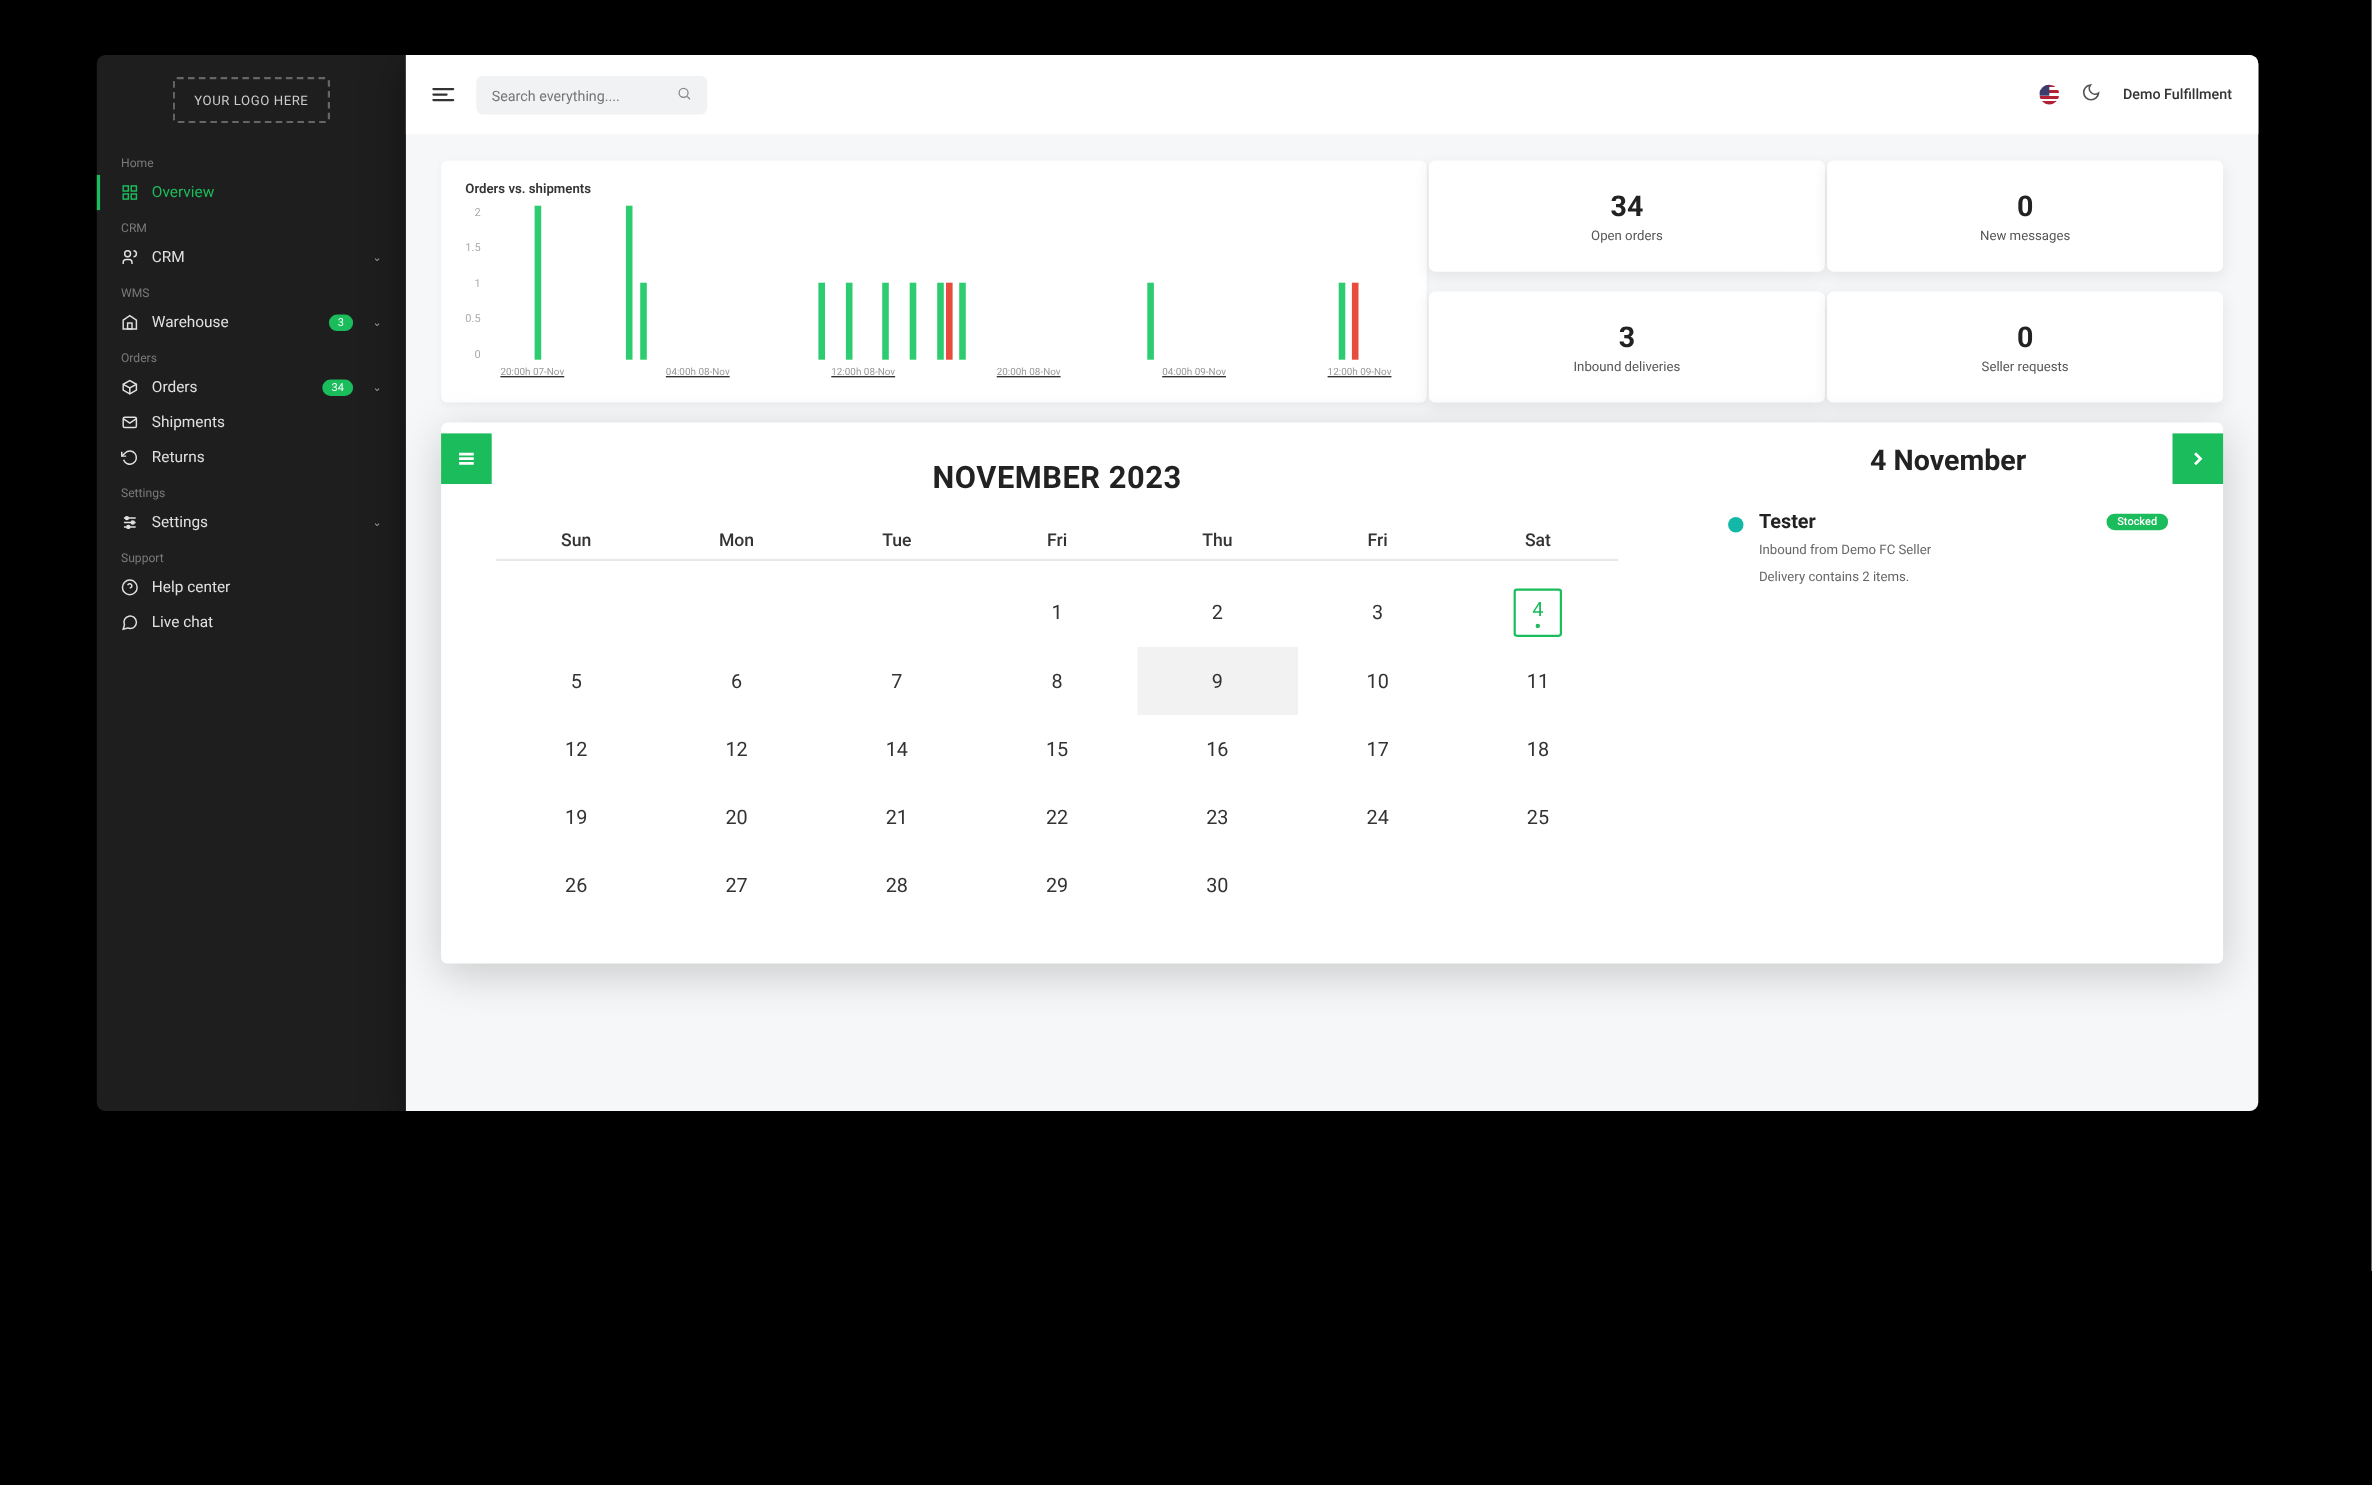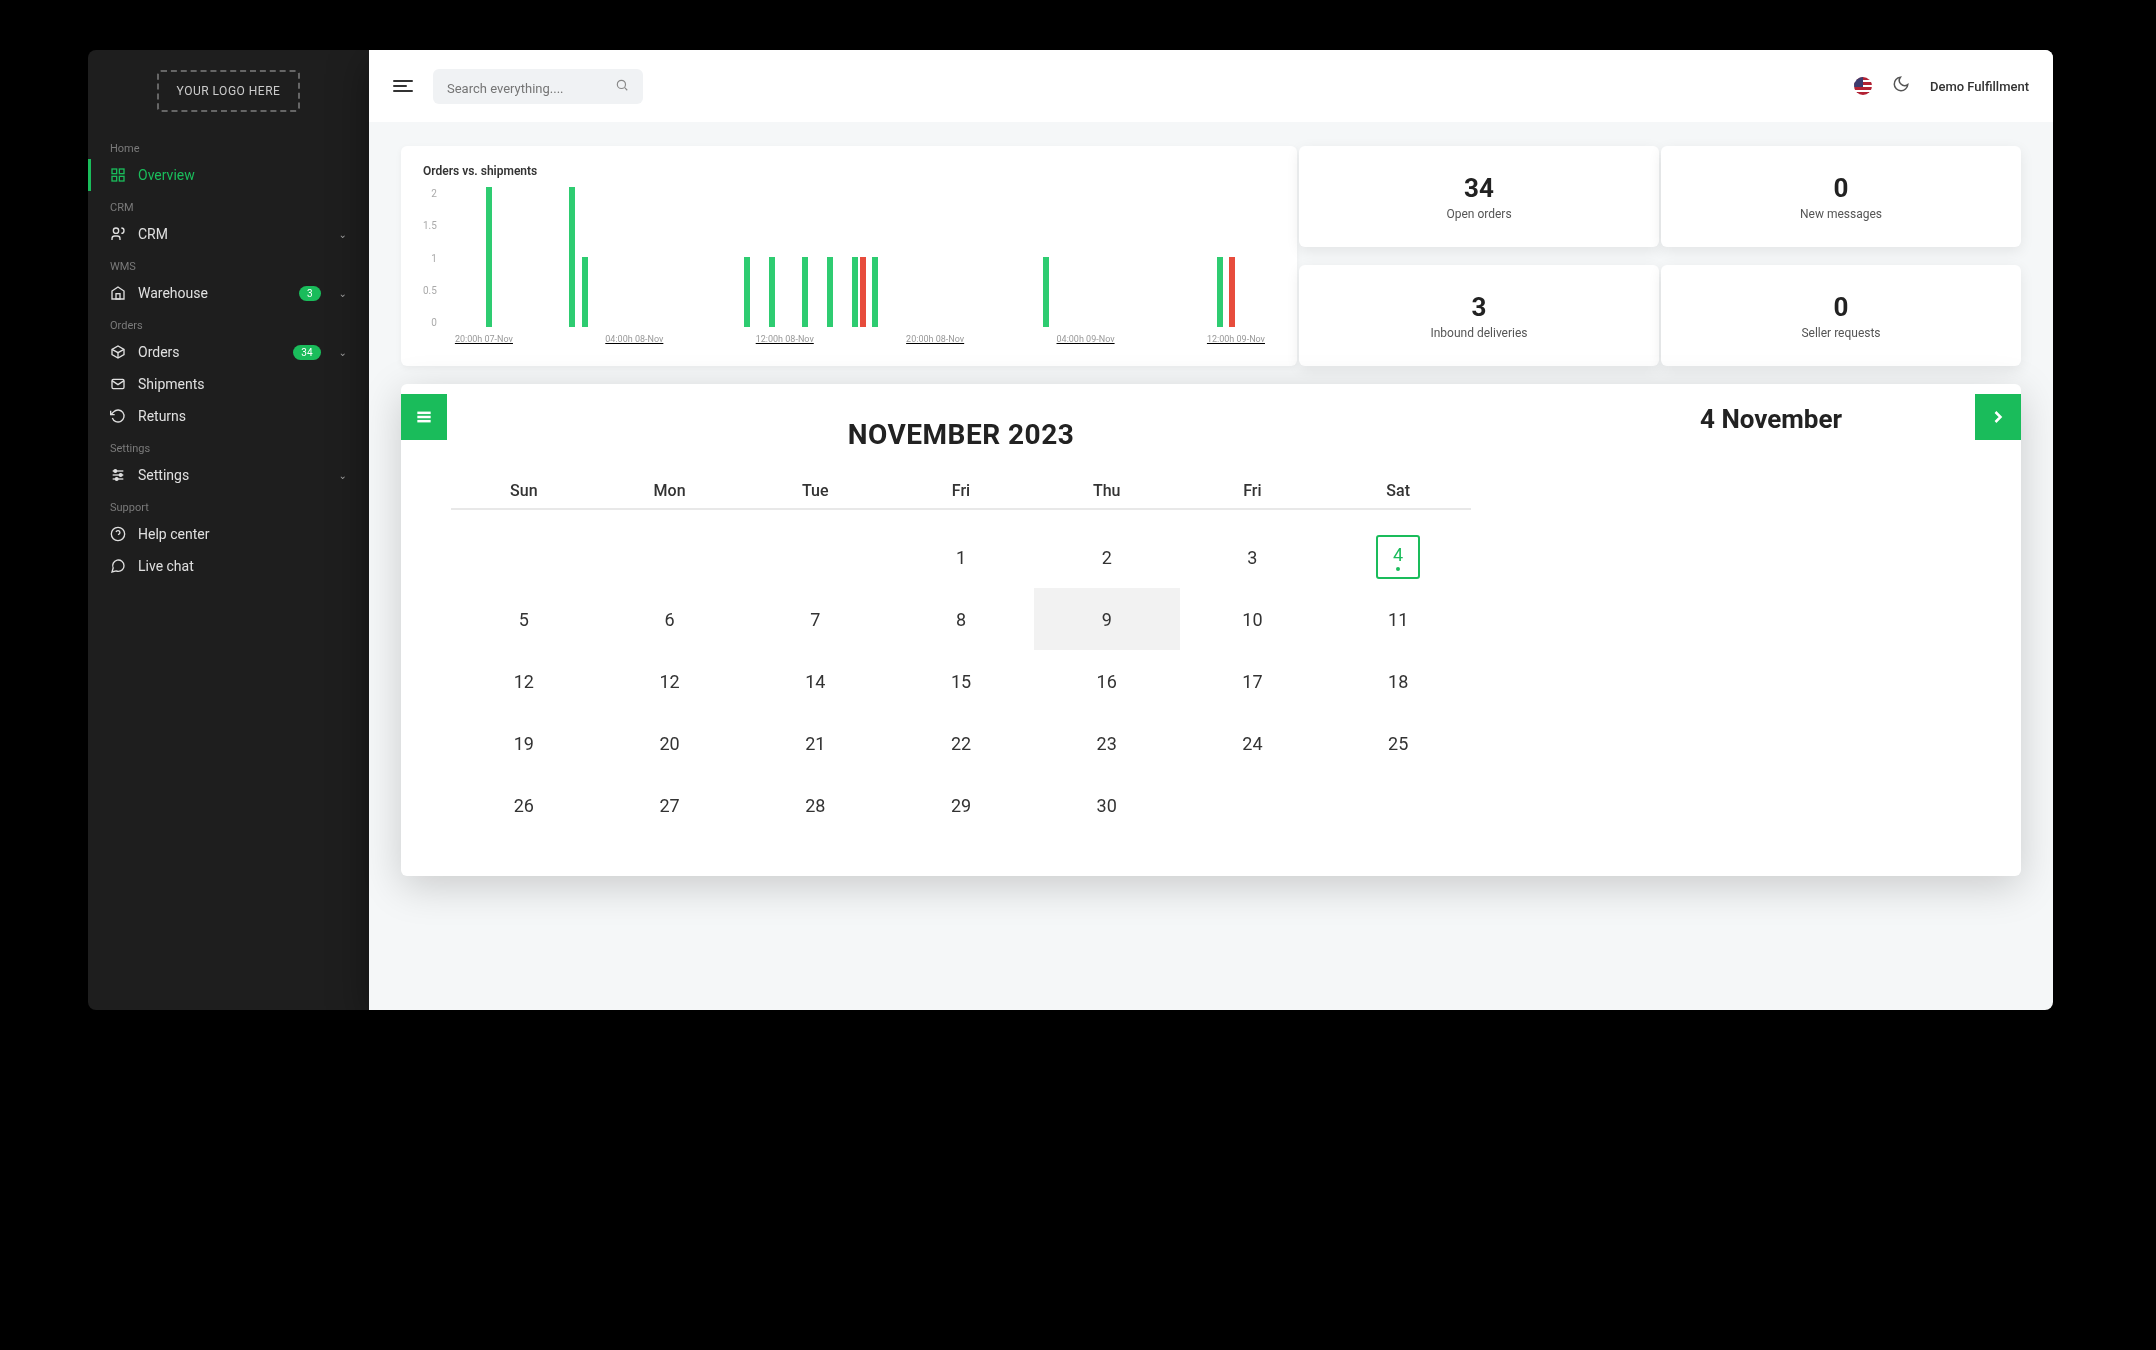--- a/index.html
+++ b/index.html
@@ -390,17 +390,30 @@
                   <span>29</span>
                 </div>
                 <div class="cal-cell">
                   <span>30</span>
                 </div>
               </div>
           </div>
         </div>
         <div class="event-side">
           <h3 class="event-date-title">4 November</h3>
+          <div id="events">
+              <div class="event-item">
+                <div class="event-dot"></div>
+                <div class="event-body">
+                  <div class="event-head">
+                    <span class="event-title">Tester</span>
+                    <span class="event-badge">Stocked</span>
+                  </div>
+                  <div class="event-line">Inbound from Demo FC Seller</div>
+                  <div class="event-line">Delivery contains 2 items.</div>
+                </div>
+              </div>
+            </div>
         </div>
       </div>
     </div>
   </div>
 </div>
 
 </body></html>

